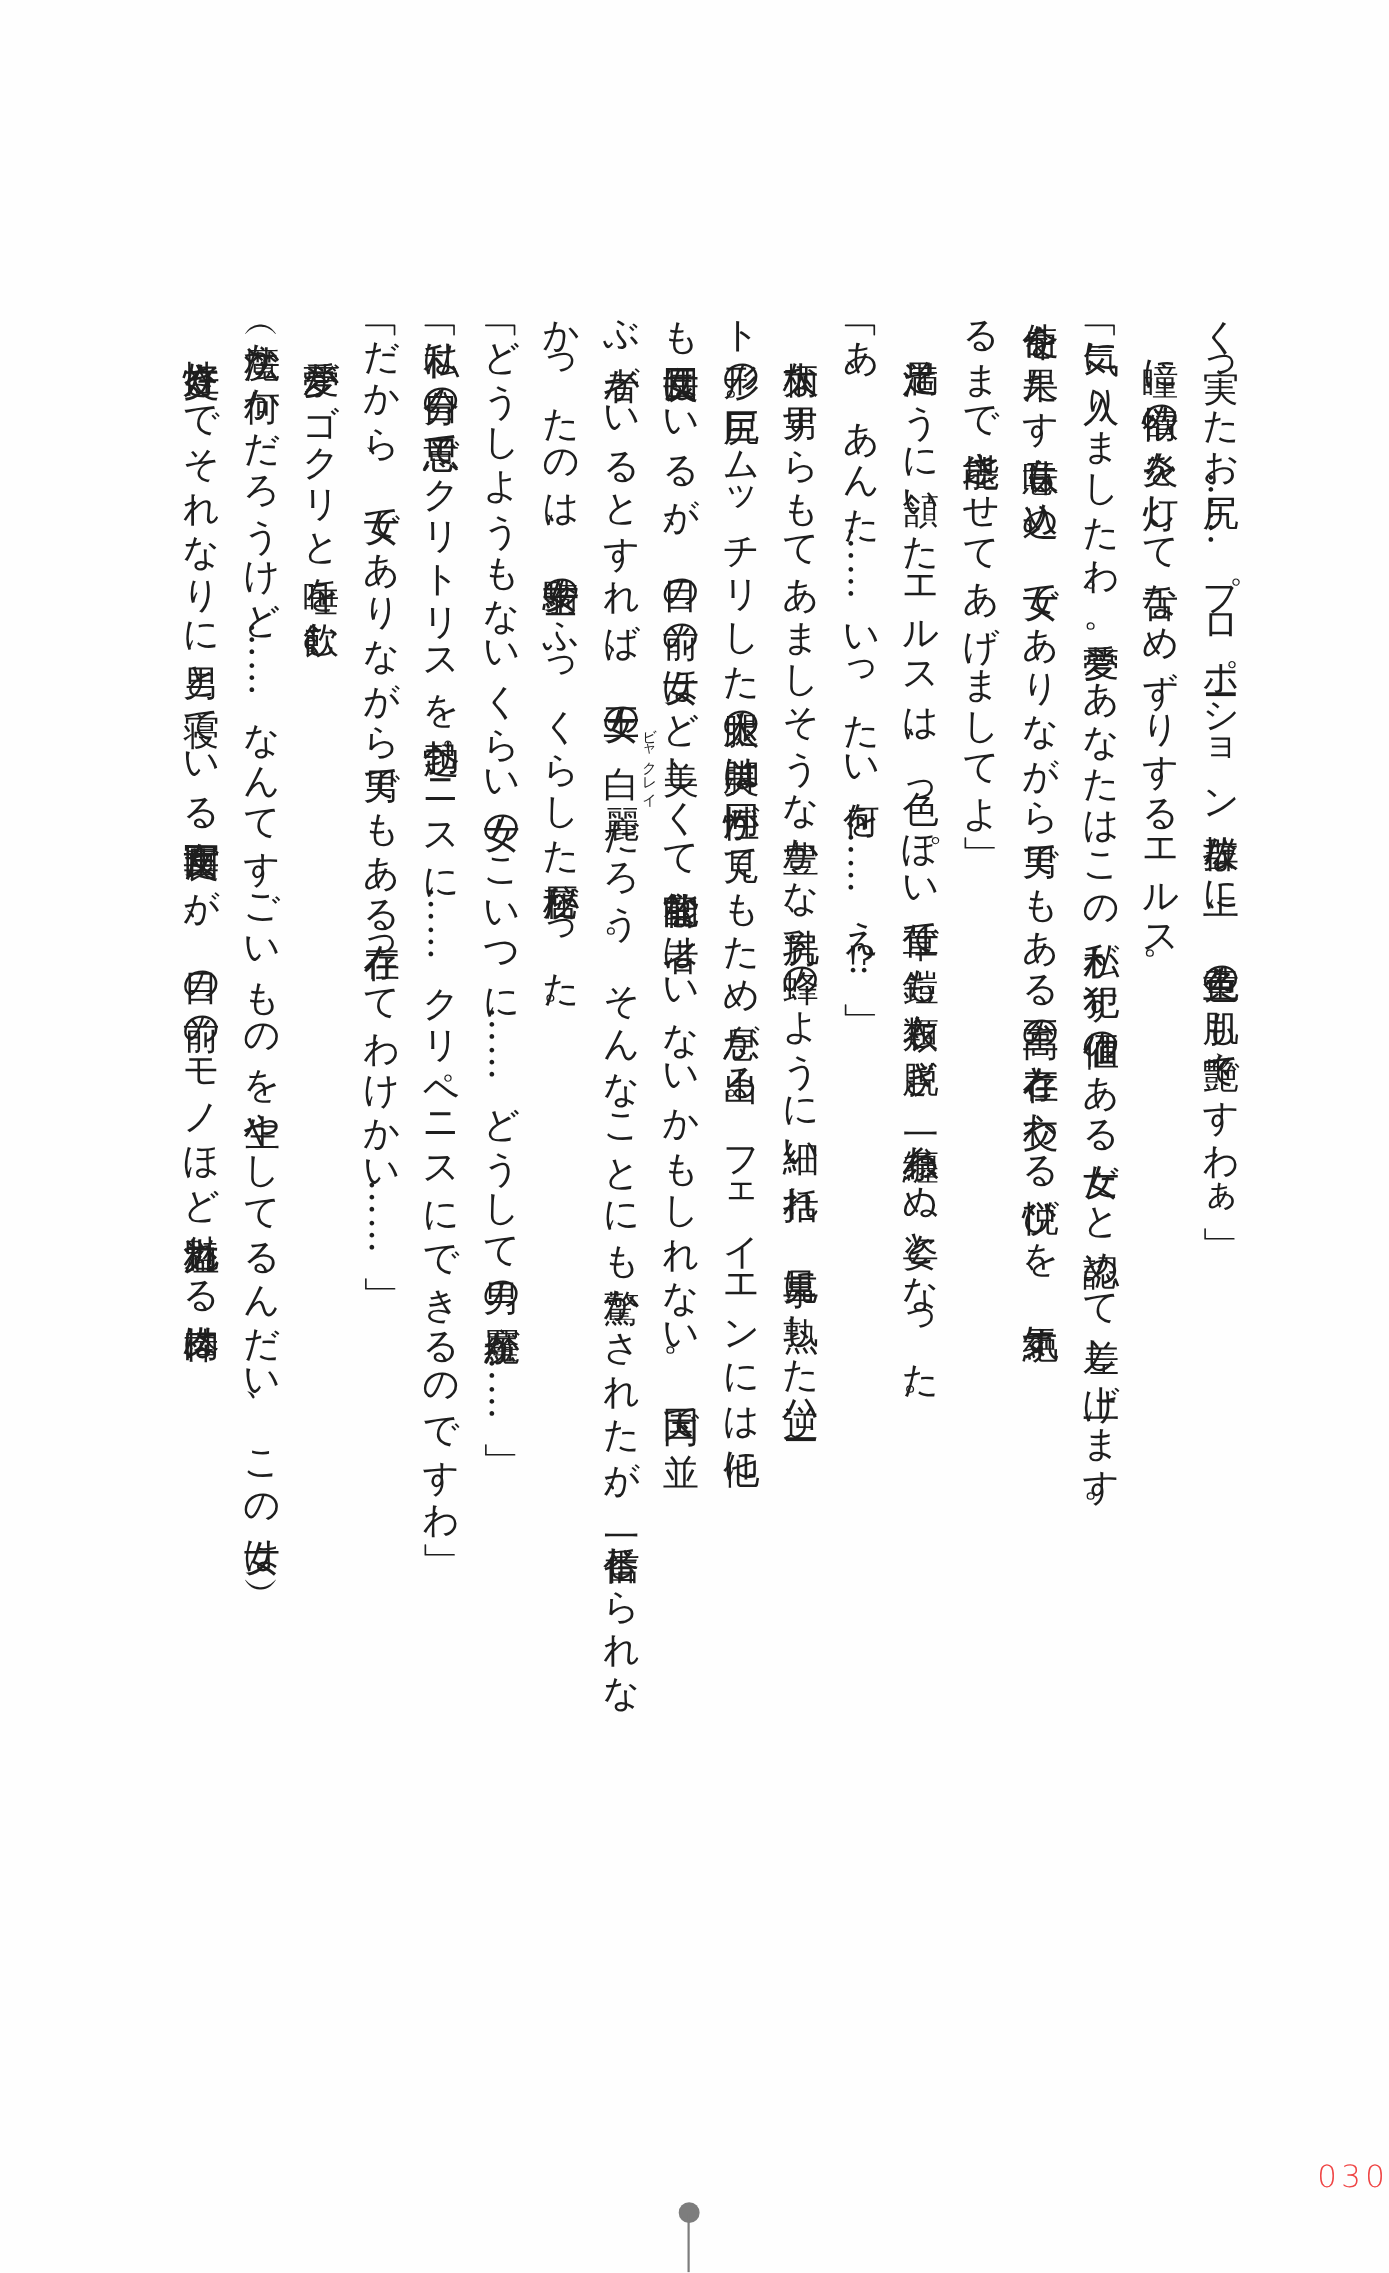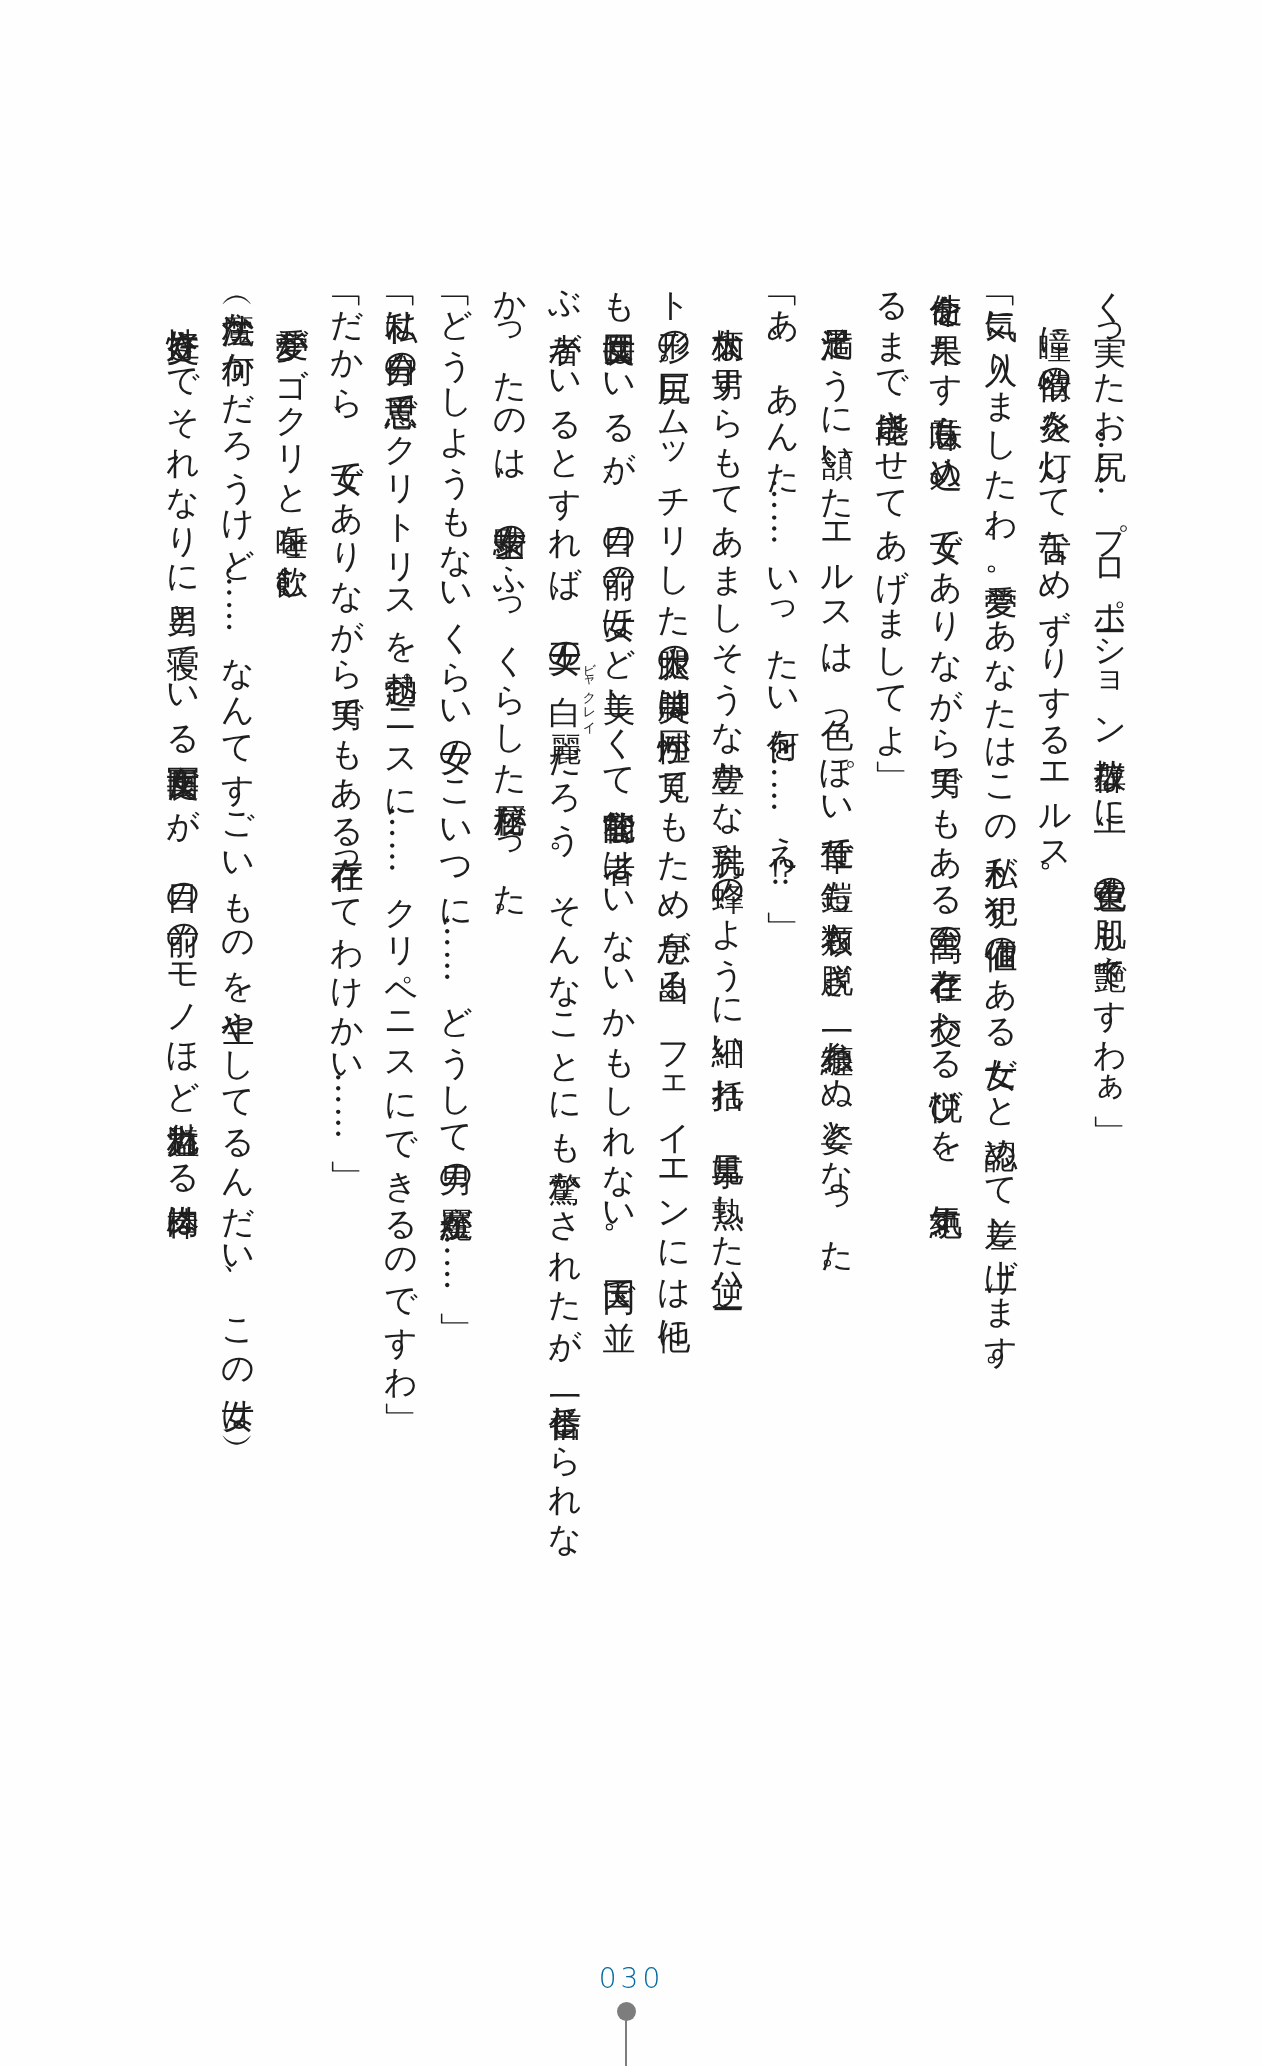--- a/index.html
+++ b/index.html
@@ -33,26 +33,26 @@
   rt {
     font-size: 13px;
     letter-spacing: 0;
     font-family: "DejaVu Serif", "Liberation Serif", serif;
   }
   .page-number {
     position: absolute;
     left: 0;
     right: 0;
     top: 1962px;
-    text-align: center;
+    text-align: right;
     font-family: "DejaVu Sans", "Liberation Sans", sans-serif;
     font-size: 28px;
     font-weight: 300;
     letter-spacing: 4px;
-    color: #0369a1;
+    color: #ef4444;
   }
   .ornament-circle {
     position: absolute;
     left: 617px;
     top: 2002px;
     width: 19px;
     height: 19px;
     border-radius: 50%;
     background: #7d7d7d;
   }

